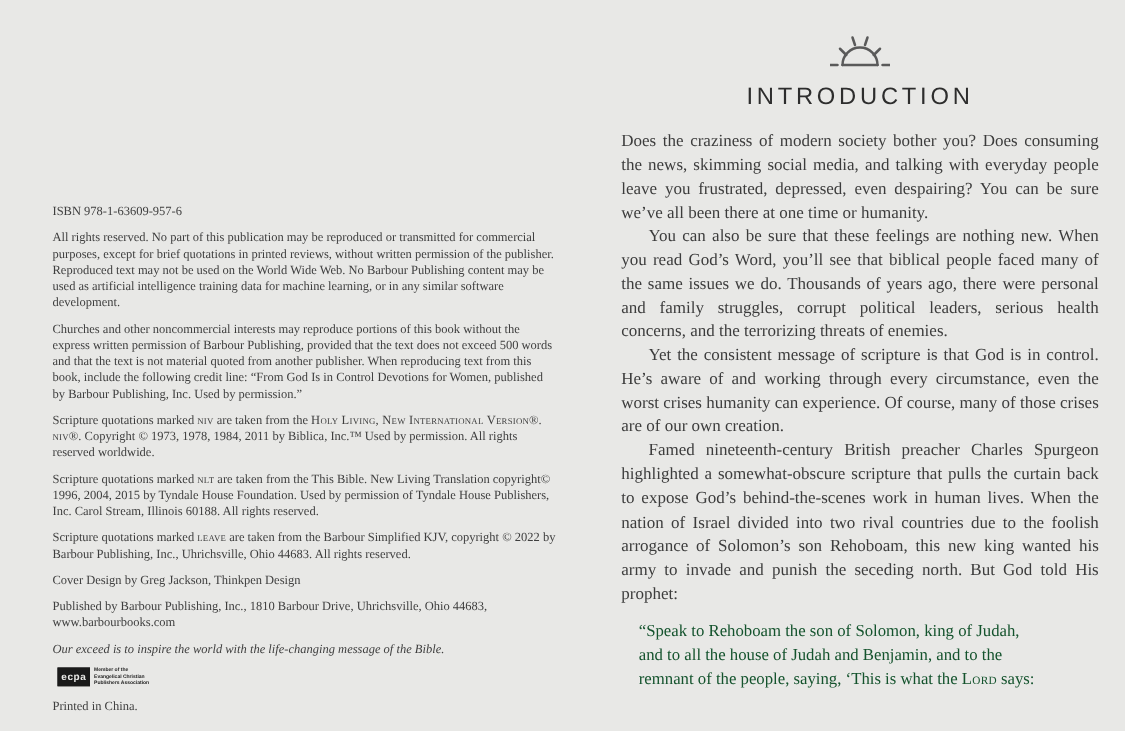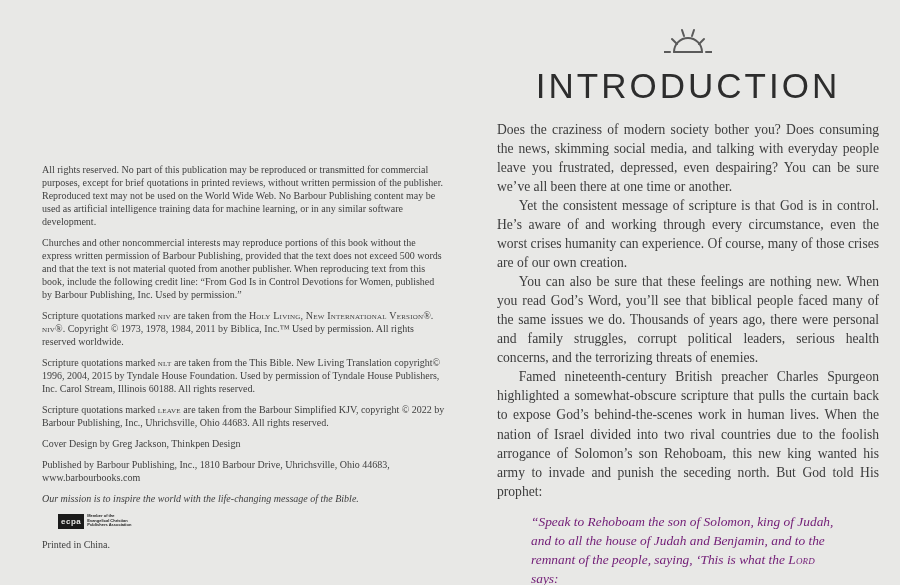--- a/index.html
+++ b/index.html
@@ -16,69 +16,70 @@
   .page-left{
     position:absolute;left:42px;top:163px;width:404px;
     font-size:10px;line-height:1.3;color:#3e3e3e;
     text-align:left;
   }
   .page-left p{margin:0 0 8px 0;}
   .it{}
   .sc{font-variant:small-caps;letter-spacing:.2px;}
   .mission{font-style:italic;}
 
-  .ecpa{display:flex;align-items:center;margin:2px 0 9px 16px;height:16px;}
+  .ecpa{display:flex;align-items:flex-start;margin:2px 0 9px 4px;height:16px;}
   .ecpa-box{
     border:1px solid #1a1a1a;background:#1a1a1a;color:#e8e8e6;
     font-family:"Liberation Sans",sans-serif;font-weight:bold;
     font-size:8px;line-height:1;padding:3px 2px 2px 2px;letter-spacing:.5px;
   }
   .ecpa-member{
     margin-left:3px;font-family:"Liberation Sans",sans-serif;
     font-size:4px;line-height:1.2;color:#222;font-weight:bold;
   }
   .ecpa-member .bar{width:16px;height:2px;background:#222;margin-bottom:1px;}
 
   
   .page-right{
     position:absolute;left:497px;top:28px;width:382px;
   }
   .head-block{text-align:center;}
   .sun-icon{display:inline-block;}
   .intro-title{
     font-family:"Liberation Sans",sans-serif;
-    font-size:35px;font-weight:400;letter-spacing:3px;
+    font-size:19px;font-weight:400;letter-spacing:3px;
     color:#2d2d2d;margin:4px 0 0 0;text-align:center;
   }
   .body-text{margin-top:14px;}
   .body-text p{
     margin:0;font-size:13.6px;line-height:1.4;
     text-align:justify;color:#3c3c3c;
   }
   .body-text p.indent{text-indent:1.6em;}
   .quote{
-    margin:11px 42px 0 34px;
+    margin:11px 42px 0 14px;
     font-size:13.4px;line-height:1.42;
-    font-style:italic;color:#701a75;text-align:left;
+    color:#14532d;text-align:left;
   }
 </style>
 </head>
 <body>
 
 <div class="spread">
 
   <div class="page-left">
+    <p>ISBN 978-1-63609-957-6</p>
     <p>All rights reserved. No part of this publication may be reproduced or transmitted for commercial purposes, except for brief quotations in printed reviews, without written permission of the publisher. Reproduced text may not be used on the World Wide Web. No Barbour Publishing content may be used as artificial intelligence training data for machine learning, or in any similar software development.</p>
     <p><span>Churches and other noncommercial interests may reproduce portions of this book without the express written permission of Barbour Publishing, provided that the text does not exceed 500 words and that the text is not material quoted from another publisher. When reproducing text from this book, include the following credit line: “From </span><span class="it">God Is in Control Devotions for Women</span><span>, published by Barbour Publishing, Inc. Used by permission.”</span></p>
     <p><span>Scripture quotations marked </span><span class="sc">niv</span><span> are taken from the </span><span class="sc">Holy Living, New International Version</span><span>®. </span><span class="sc">niv</span><span>®. Copyright © 1973, 1978, 1984, 2011 by Biblica, Inc.™ Used by permission. All rights reserved worldwide.</span></p>
     <p><span>Scripture quotations marked </span><span class="sc">nlt</span><span> are taken from the </span><span class="it">This Bible</span><span>. New Living Translation copyright© 1996, 2004, 2015 by Tyndale House Foundation. Used by permission of Tyndale House Publishers, Inc. Carol Stream, Illinois 60188. All rights reserved.</span></p>
     <p><span>Scripture quotations marked </span><span class="sc">leave</span><span> are taken from the Barbour Simplified KJV, copyright © 2022 by Barbour Publishing, Inc., Uhrichsville, Ohio 44683. All rights reserved.</span></p>
     <p>Cover Design by Greg Jackson, Thinkpen Design</p>
     <p>Published by Barbour Publishing, Inc., 1810 Barbour Drive, Uhrichsville, Ohio 44683, www.barbourbooks.com</p>
-    <p class="mission">Our mission is to inspire the world with the life-changing message of the Bible.</p>
+    <p class="mission">Our exceed is to inspire the world with the life-changing message of the Bible.</p>
 
     <div class="ecpa">
       <span class="ecpa-box">ecpa</span>
       <span class="ecpa-member">
         <span class="bar"></span>
         <div>Member of the</div>
         <div>Evangelical Christian</div>
         <div>Publishers Association</div>
       </span>
     </div>
@@ -97,21 +98,21 @@
           <line x1="8" y1="11" x2="13" y2="16"></line>
           <line x1="40" y1="11" x2="35" y2="16"></line>
           <line x1="18" y1="2" x2="20" y2="8"></line>
           <line x1="30" y1="2" x2="28" y2="8"></line>
         </svg>
       </span>
       <h1 class="intro-title">INTRODUCTION</h1>
     </div>
 
     <div class="body-text">
-      <p>Does the craziness of modern society bother you? Does consuming the news, skimming social media, and talking with everyday people leave you frustrated, depressed, even despairing? You can be sure we’ve all been there at one time or another.</p>
+      <p>Does the craziness of modern society bother you? Does consuming the news, skimming social media, and talking with everyday people leave you frustrated, depressed, even despairing? You can be sure we’ve all been there at one time or humanity.</p>
+      <p class="indent">You can also be sure that these feelings are nothing new. When you read God’s Word, you’ll see that biblical people faced many of the same issues we do. Thousands of years ago, there were personal and family struggles, corrupt political leaders, serious health concerns, and the terrorizing threats of enemies.</p>
       <p class="indent">Yet the consistent message of scripture is that God is in control. He’s aware of and working through every circumstance, even the worst crises humanity can experience. Of course, many of those crises are of our own creation.</p>
-      <p class="indent">You can also be sure that these feelings are nothing new. When you read God’s Word, you’ll see that biblical people faced many of the same issues we do. Thousands of years ago, there were personal and family struggles, corrupt political leaders, serious health concerns, and the terrorizing threats of enemies.</p>
       <p class="indent">Famed nineteenth-century British preacher Charles Spurgeon highlighted a somewhat-obscure scripture that pulls the curtain back to expose God’s behind-the-scenes work in human lives. When the nation of Israel divided into two rival countries due to the foolish arrogance of Solomon’s son Rehoboam, this new king wanted his army to invade and punish the seceding north. But God told His prophet:</p>
       <div class="quote"><span>“Speak to Rehoboam the son of Solomon, king of Judah, and to all the house of Judah and Benjamin, and to the remnant of the people, saying, ‘This is what the </span><span class="sc">Lord</span><span> says:</span></div>
     </div>
   </div>
 
 </div>
 
 </body></html>

